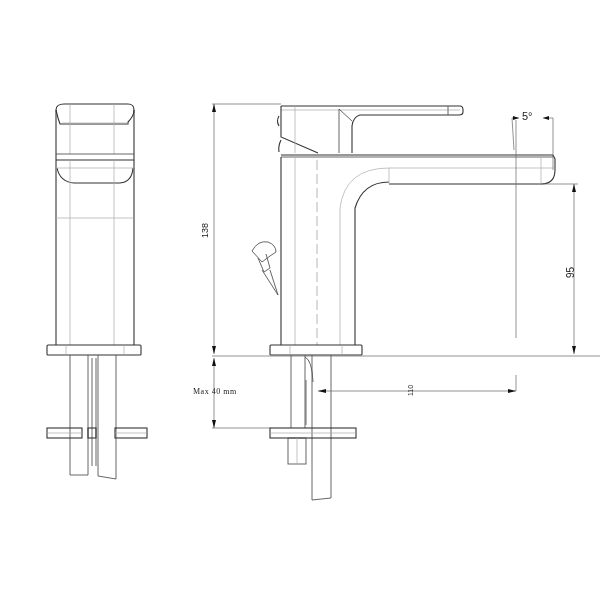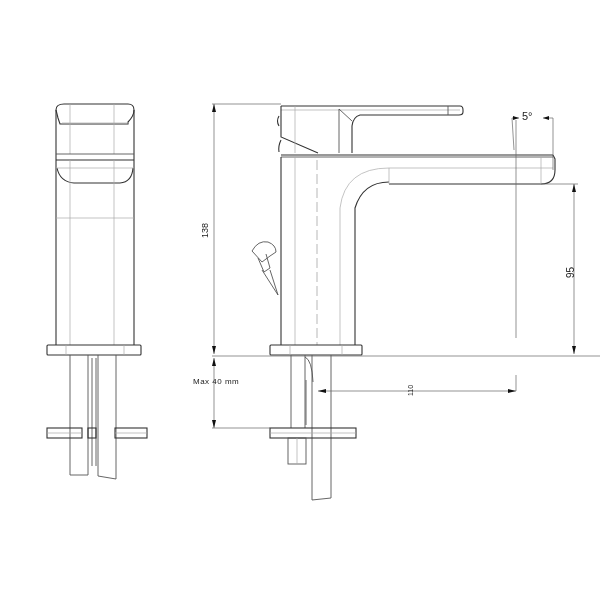--- a/index.html
+++ b/index.html
@@ -136,13 +136,13 @@
     <line class="d" x1="543" y1="118" x2="553" y2="118"></line>
     <line class="d" x1="553" y1="118" x2="553" y2="170"></line>
     <polygon class="ah" points="543,118 549,116 549,120"></polygon>
   </g>
 </svg>
 
 <span class="lbl vert" style="left:201px; top:238px;">138</span>
 <span class="lbl vert" style="left:566px; top:278px; font-size:10px;">95</span>
 <span class="lbl vert" style="left:407px; top:396px; font-size:7px;">110</span>
 <span class="lbl" style="left:522px; top:111px; font-size:11px;">5°</span>
-<span class="lbl" style="left:193px; top:378px; font-size:8px; letter-spacing:0.5px;">Max 40 mm</span>
+<span class="lbl" style="left:193px; top:388px; font-size:8px; letter-spacing:0.5px;font-family:Liberation Serif, serif;">Max 40 mm</span>
 
 </body></html>

